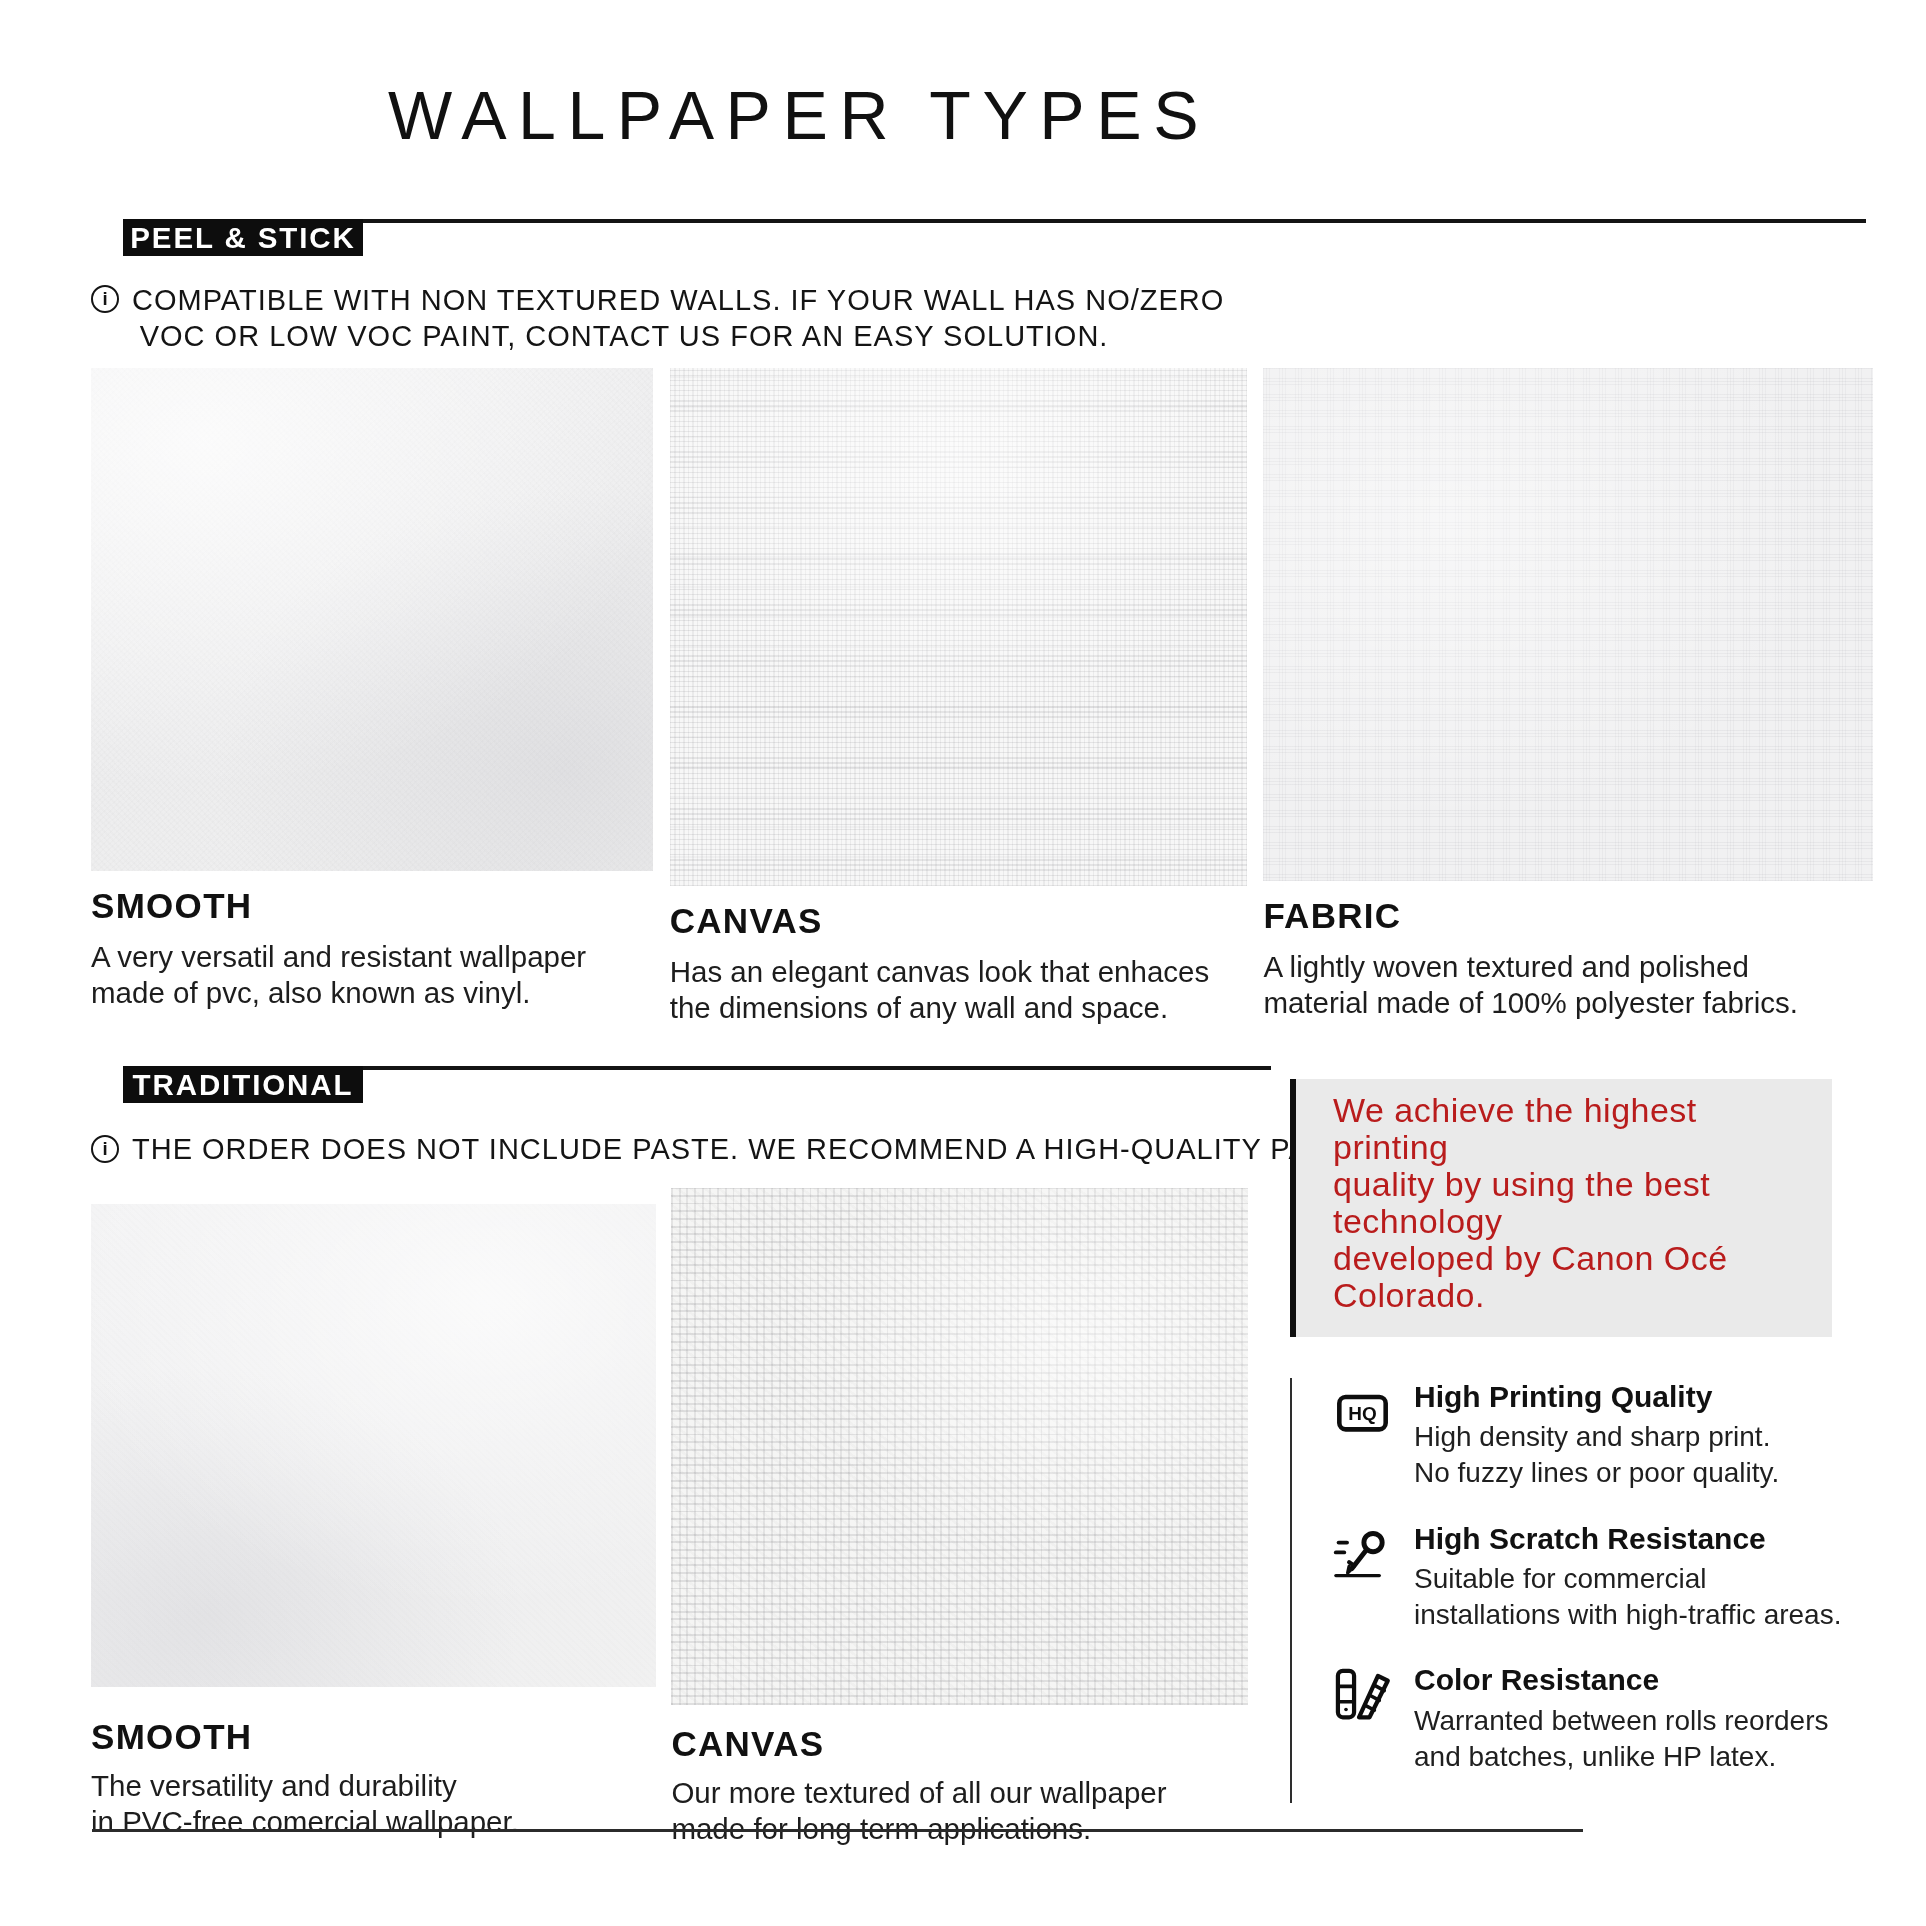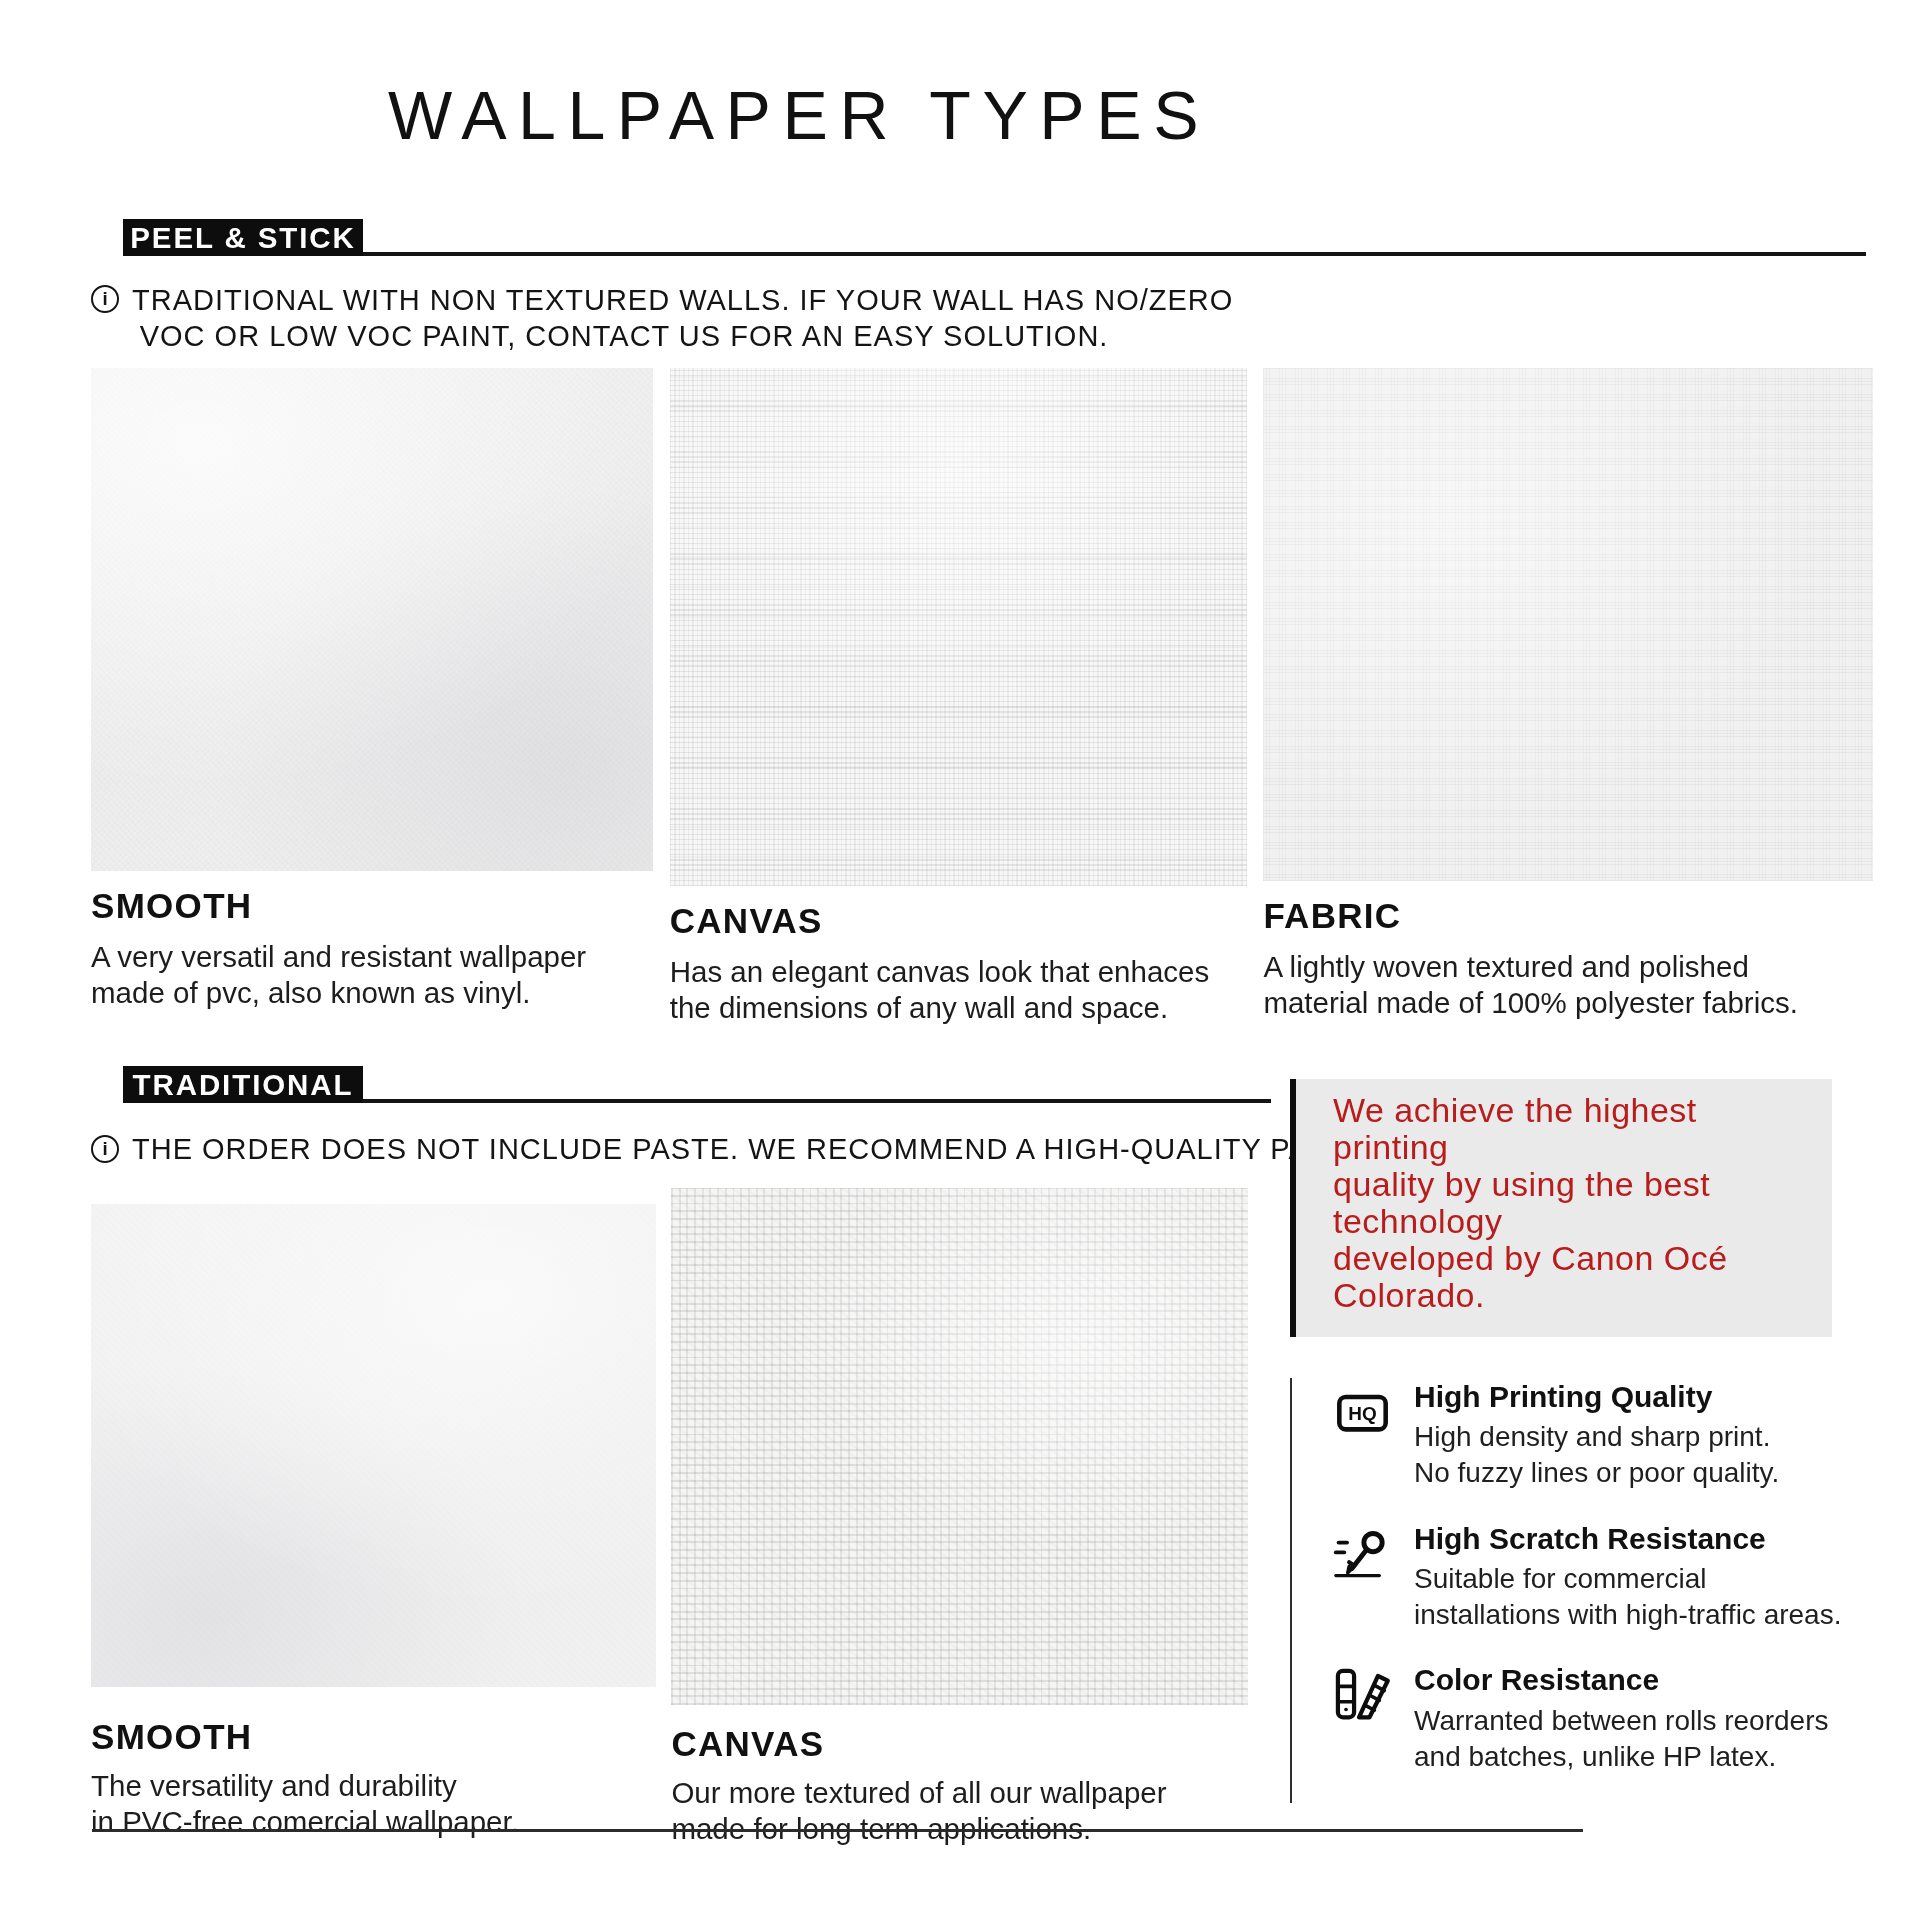--- a/index.html
+++ b/index.html
@@ -10,21 +10,21 @@
   }
   .pre { white-space:pre-line; }
 
   
   .title {
     margin:76px 0 0 91px; width:1416px; text-align:center;
     font-size:68px; font-weight:400; letter-spacing:0.17em; color:#111;
   }
 
   
-  .sec-head { display:flex; align-items:flex-end; margin-left:91px;padding-left:32px; }
+  .sec-head { display:flex; margin-left:91px;padding-left:32px; }
   .badge {
     width:240px; height:37px; background:#0d0d0d; color:#fff;
     display:flex; align-items:center; justify-content:center;
     font-size:29.5px; font-weight:700; letter-spacing:1.9px;
   }
   .rule { height:0; border-bottom:4.5px solid #141414; }
   .sec1 .rule { flex:none; width:1503px; }   
   .sec2 .rule { flex:none; width:908px; }   
   .sec1 { margin-top:65px; }
   .sec2 { margin-top:40px; }
@@ -136,21 +136,21 @@
   <h1 class="title">WALLPAPER TYPES</h1>
 
   <section class="sec sec1">
     <div class="sec-head">
       <div class="badge">PEEL &amp; STICK</div>
       <div class="rule"></div>
     </div>
     <div class="note">
       <span class="info-icon">i</span>
       <div class="note-text">
-        <div>TRADITIONAL WITH NON TEXTURED WALLS. IF YOUR WALL HAS NO/ZERO</div>
+        <div>COMPATIBLE WITH NON TEXTURED WALLS. IF YOUR WALL HAS NO/ZERO</div>
         <div style="margin-left:7.7px;">VOC OR LOW VOC PAINT, CONTACT US FOR AN EASY SOLUTION.</div>
       </div>
     </div>
 
     <div class="row row1">
       <figure class="swatch">
         <div class="tex tex-smooth-a"></div>
         <figcaption>
           <div class="sw-name">SMOOTH</div>
           <div class="sw-desc pre">A very versatil and resistant wallpaper

